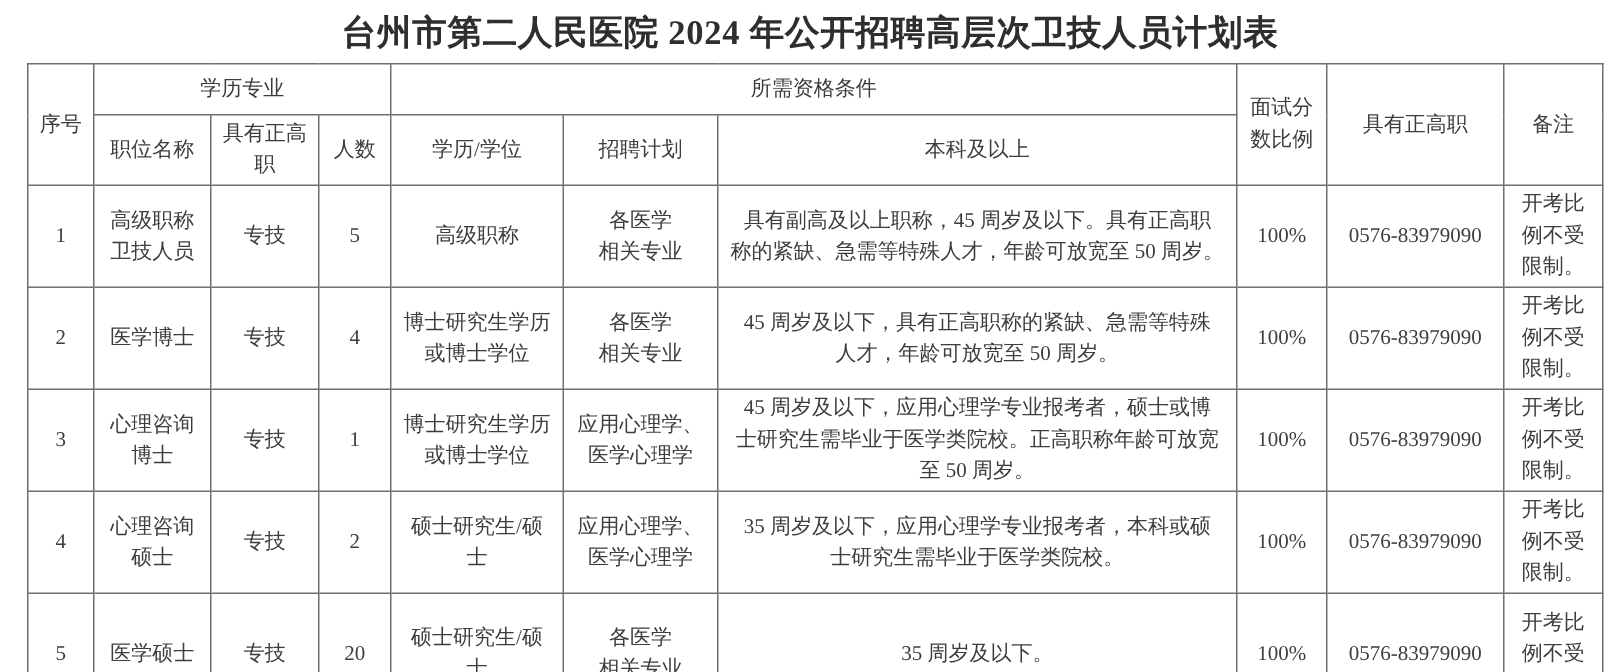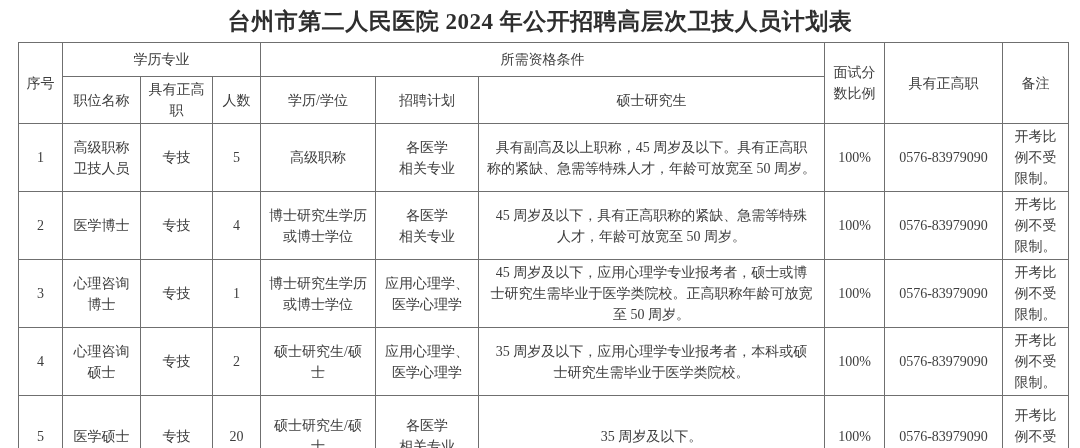--- a/index.html
+++ b/index.html
@@ -80,21 +80,21 @@
 数比例</th>
       <th rowspan="2">具有正高职</th>
       <th rowspan="2">备注</th>
     </tr>
     <tr class="hr2">
       <th>职位名称</th>
       <th>具有正高职</th>
       <th>人数</th>
       <th>学历/学位</th>
       <th>招聘计划</th>
-      <th>硕士研究生</th>
+      <th>本科及以上</th>
     </tr>
   </thead>
   <tbody>
     <tr class="r1">
       <td>1</td>
       <td>高级职称
 卫技人员</td>
       <td>专技</td>
       <td>5</td>
       <td>高级职称</td>

